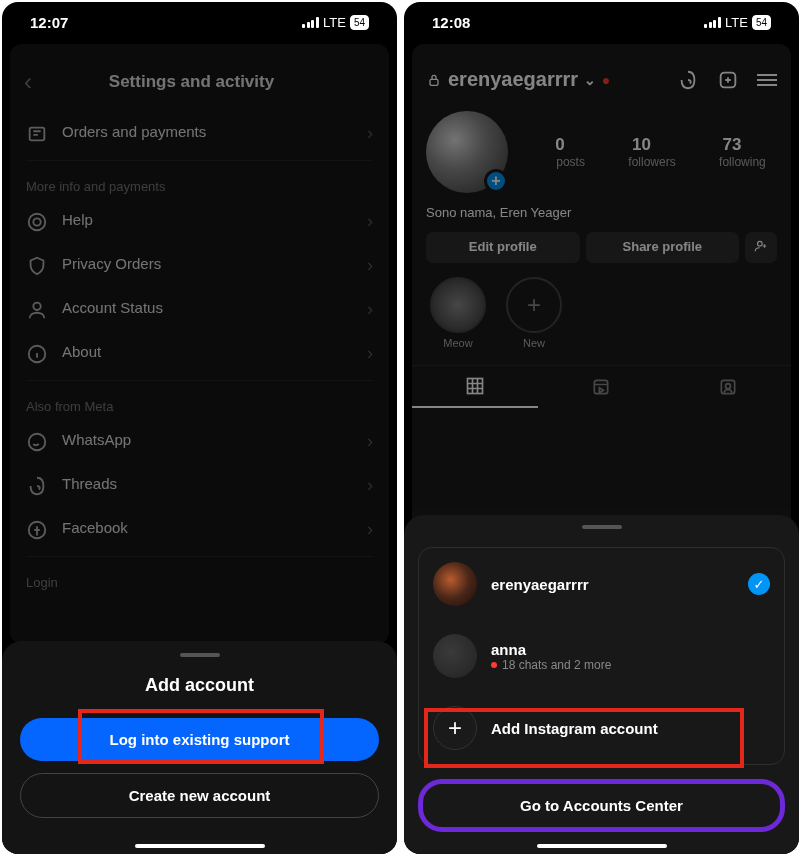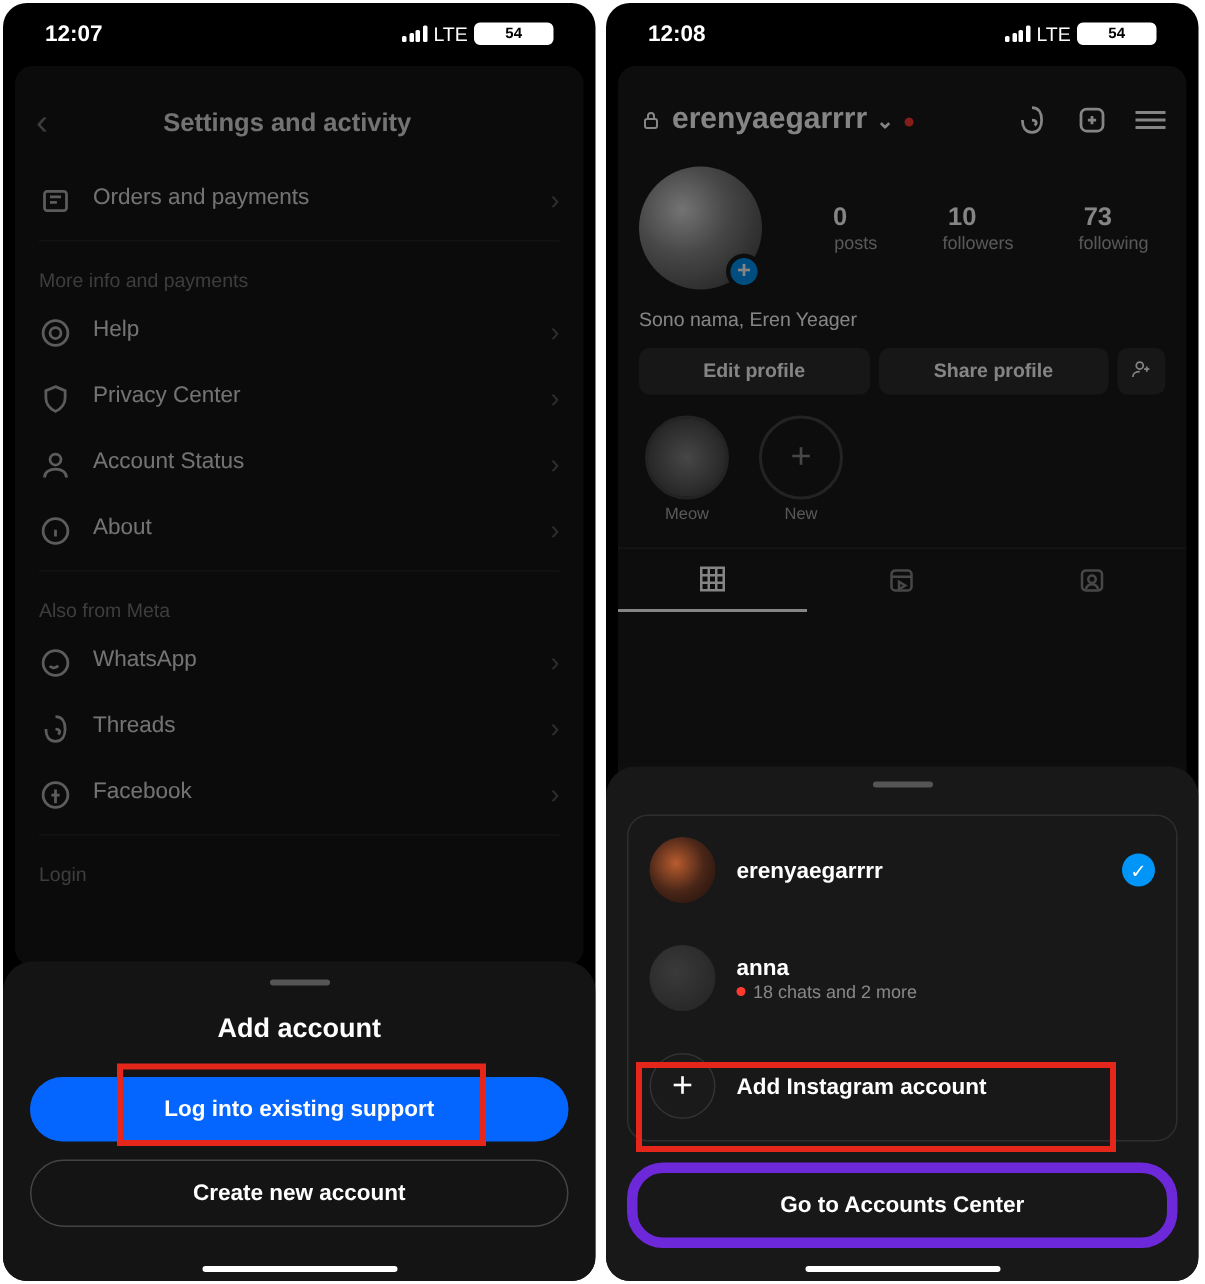--- a/index.html
+++ b/index.html
@@ -32,23 +32,23 @@
     .status-right {
       display: flex;
       align-items: center;
       gap: 4px;
       font-size: 13px;
       font-weight: 500;
     }
     .battery-box {
       border: 1.5px solid #fff;
       border-radius: 4px;
-      padding: 1px 20px;
+      padding: 1px 3px;
       font-size: 10px;
-      font-weight: 700;
+      font-weight: 400;
       background: #fff;
       color: #000;
     }
     .signal-bars {
       display: flex;
       align-items: flex-end;
       gap: 1.5px;
       height: 11px;
     }
     .signal-bars span {
@@ -401,21 +401,21 @@
       border-radius: 50%;
       display: flex;
       align-items: center;
       justify-content: center;
       color: #fff;
       font-size: 13px;
     }
     .accounts-center-btn {
       margin: 0 14px;
       padding: 13px;
-      border: 7px solid #6d28d9;
+      border: 5px solid #6d28d9;
       border-radius: 24px;
       text-align: center;
       font-size: 15px;
       font-weight: 600;
     }
     .red-star {
       color: #ff3b30;
       font-size: 14px;
     }
   </style>
@@ -463,21 +463,21 @@
         </span>
       <span class="label">Help</span>
       <span class="chevron-right">›</span>
     </div>
     <div class="settings-row">
       <span class="icon-slot">
           <svg viewBox="0 0 24 24" fill="none" stroke="#ccc" stroke-width="2">
             <path d="M12 3l7 3v5c0 5-3 8-7 10-4-2-7-5-7-10V6l7-3z"></path>
           </svg>
         </span>
-      <span class="label">Privacy Center</span>
+      <span class="label">Privacy Orders</span>
       <span class="chevron-right">›</span>
     </div>
     <div class="settings-row">
       <span class="icon-slot">
           <svg viewBox="0 0 24 24" fill="none" stroke="#ccc" stroke-width="2">
             <circle cx="12" cy="8" r="4"></circle>
             <path d="M4 21c0-4 4-6 8-6s8 2 8 6"></path>
           </svg>
         </span>
       <span class="label">Account Status</span>

